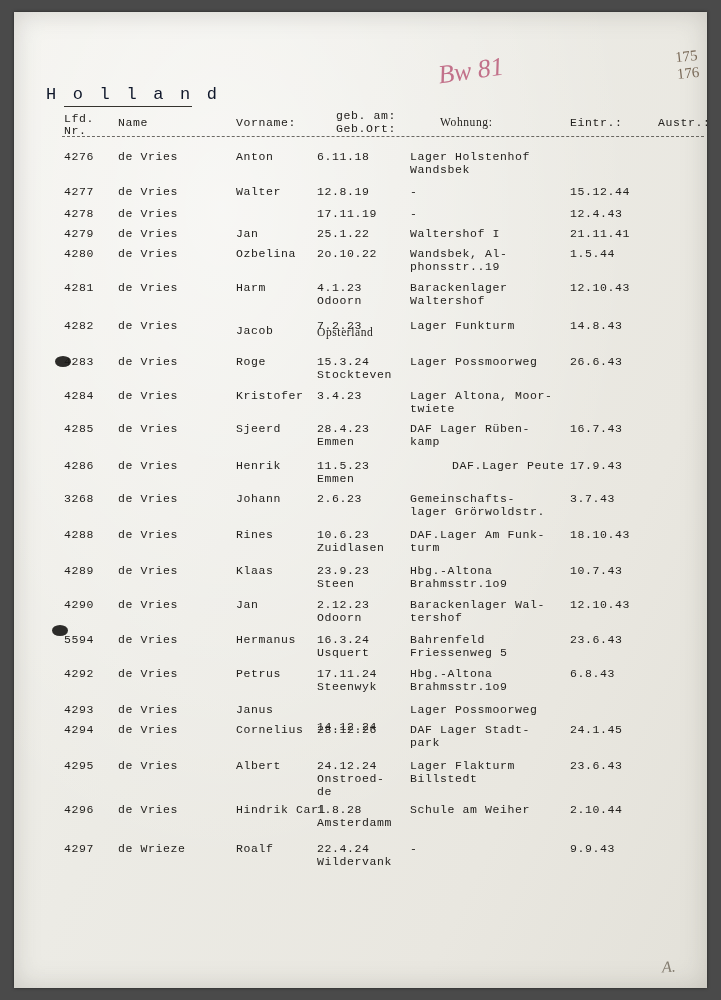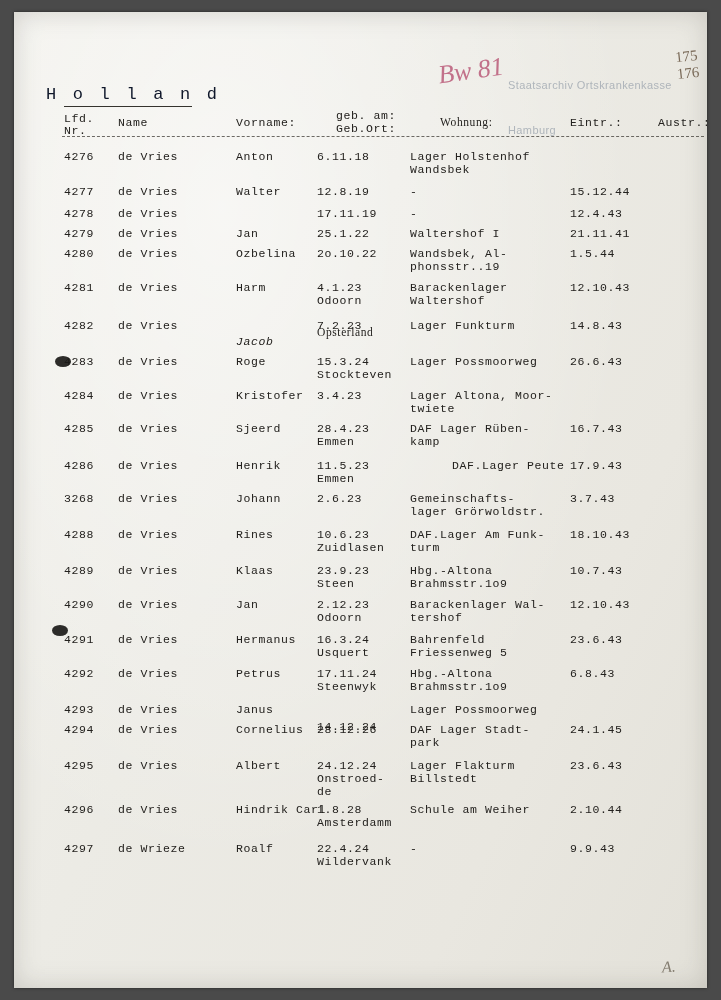--- a/index.html
+++ b/index.html
@@ -150,24 +150,20 @@
 </style>
 </head>
 <body>
 
 <div class="page">
   <div class="paper-tint"></div>
 
   <div class="tw country">H o l l a n d</div>
   <div class="country-underline"></div>
 
-  <div class="stamp">
-    <span class="line1">Staatsarchiv Ortskrankenkasse</span>
-    <span class="line2">Hamburg</span>
-  </div>
 
   <div class="scribble">Bw 81</div>
   <div class="pagenum">175<br>176</div>
   <div class="bottom-mark">A.</div>
 
   <div class="tw hdr" style="left:50px; top:100px;">Lfd.</div>
   <div class="tw hdr" style="left:50px; top:112px;">Nr.</div>
   <div class="tw hdr" style="left:104px; top:104px;">Name</div>
   <div class="tw hdr" style="left:222px; top:104px;">Vorname:</div>
   <div class="tw hdr" style="left:322px; top:97px;">geb. am:</div>
@@ -224,21 +220,21 @@
         <div class="tw c-vor" style="top: 269px;">Harm</div>
         <div class="tw c-geb" style="top: 269px;">4.1.23</div>
         <div class="tw c-geb" style="top: 282px;">Odoorn</div>
         <div class="tw c-woh" style="top: 269px;">Barackenlager</div>
         <div class="tw c-woh" style="top: 282px;">Waltershof</div>
         <div class="tw c-ein" style="top: 269px;">12.10.43</div>
       </div>
       <div class="row">
         <div class="tw c-nr" style="top: 307px;">4282</div>
         <div class="tw c-name" style="top: 307px;">de Vries</div>
-        <div class="tw c-vor" style="top: 323px; font-style: italic;">Jacob</div>
+        <div class="tw c-vor" style="top: 312px;">Jacob</div>
         <div class="tw c-geb" style="top: 307px;">7.2.23</div>
         <div class="tw c-geb" style="top: 314px; font-family: Liberation Serif, serif;">Opsterland</div>
         <div class="tw c-woh" style="top: 307px;">Lager Funkturm</div>
         <div class="tw c-ein" style="top: 307px;">14.8.43</div>
       </div>
       <div class="row">
         <div class="tw c-nr" style="top: 343px;">4283</div>
         <div class="tw c-name" style="top: 343px;">de Vries</div>
         <div class="tw c-vor" style="top: 343px;">Roge</div>
         <div class="tw c-geb" style="top: 343px;">15.3.24</div>
@@ -306,21 +302,21 @@
         <div class="tw c-nr" style="top: 586px;">4290</div>
         <div class="tw c-name" style="top: 586px;">de Vries</div>
         <div class="tw c-vor" style="top: 586px;">Jan</div>
         <div class="tw c-geb" style="top: 586px;">2.12.23</div>
         <div class="tw c-geb" style="top: 599px;">Odoorn</div>
         <div class="tw c-woh" style="top: 586px;">Barackenlager Wal-</div>
         <div class="tw c-woh" style="top: 599px;">tershof</div>
         <div class="tw c-ein" style="top: 586px;">12.10.43</div>
       </div>
       <div class="row">
-        <div class="tw c-nr" style="top: 621px;">4291</div>
+        <div class="tw c-nr" style="top: 621px;">5594</div>
         <div class="tw c-name" style="top: 621px;">de Vries</div>
         <div class="tw c-vor" style="top: 621px;">Hermanus</div>
         <div class="tw c-geb" style="top: 621px;">16.3.24</div>
         <div class="tw c-geb" style="top: 634px;">Usquert</div>
         <div class="tw c-woh" style="top: 621px;">Bahrenfeld</div>
         <div class="tw c-woh" style="top: 634px;">Friessenweg 5</div>
         <div class="tw c-ein" style="top: 621px;">23.6.43</div>
       </div>
       <div class="row">
         <div class="tw c-nr" style="top: 655px;">4292</div>

